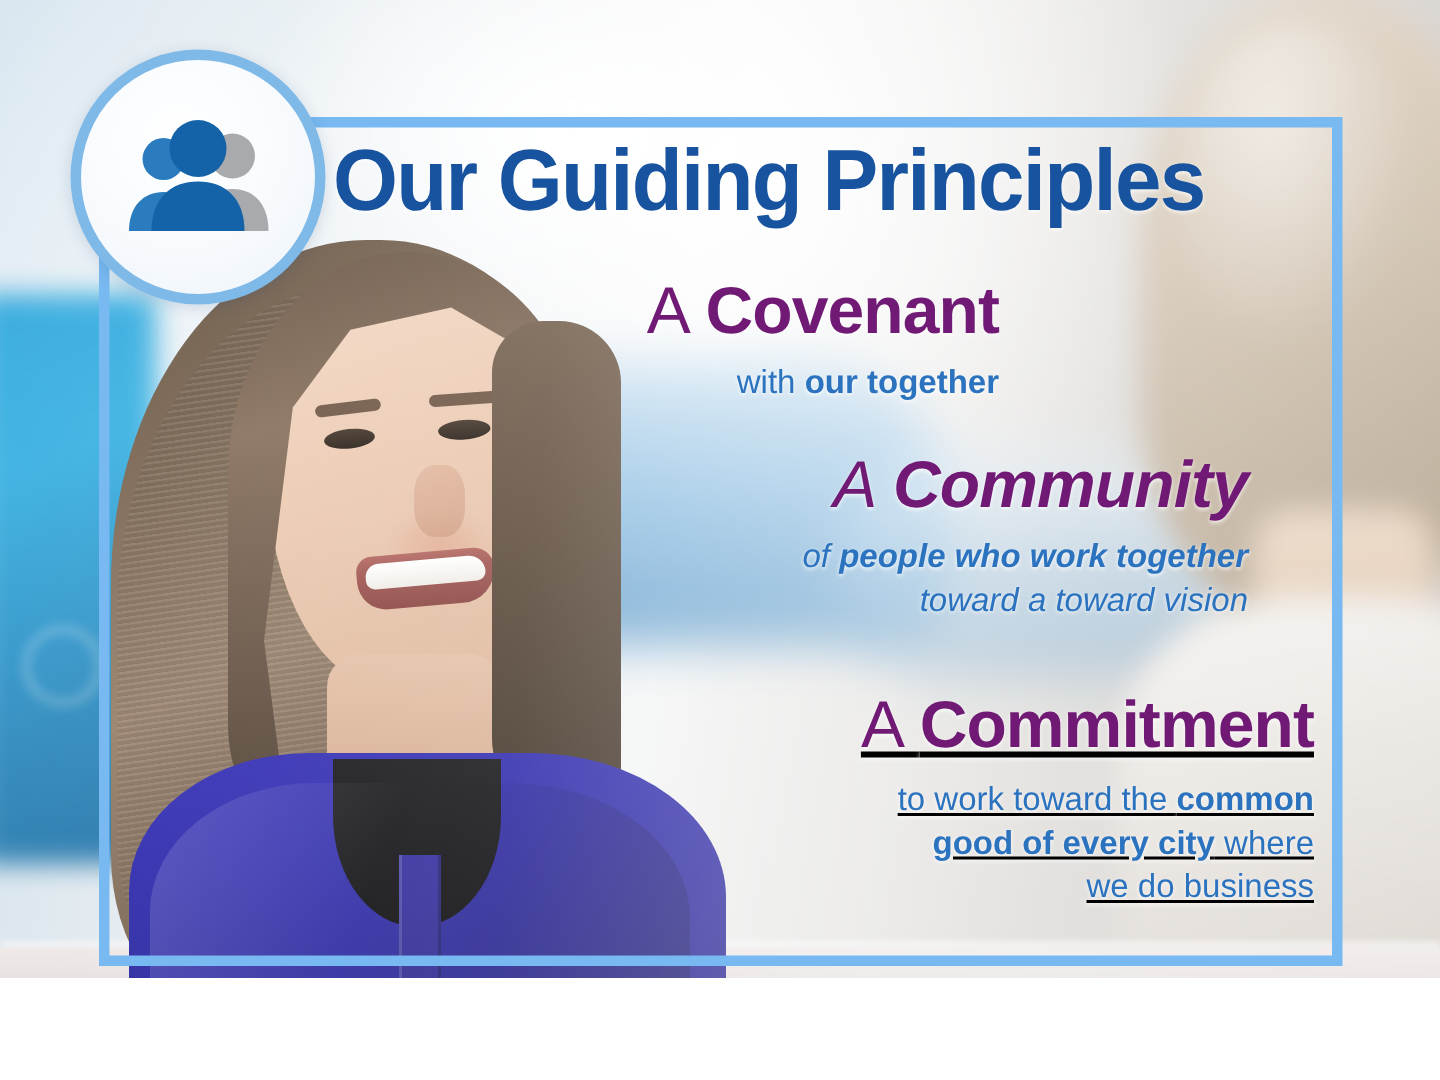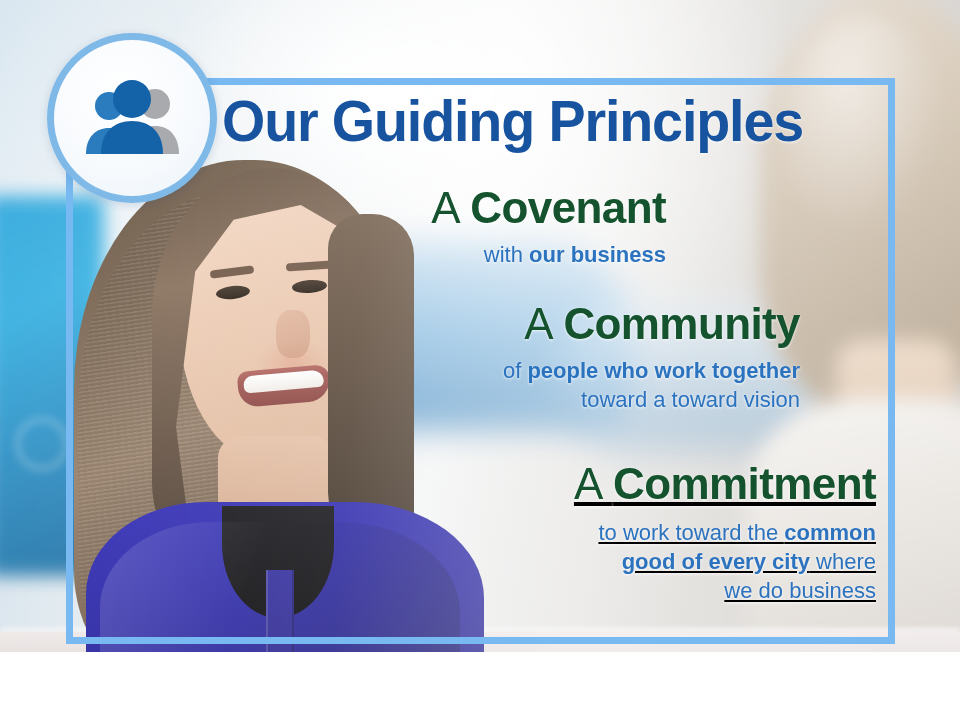--- a/index.html
+++ b/index.html
@@ -239,33 +239,33 @@
     letter-spacing:-1.2px;
     color:#17539e;
     white-space:nowrap;
     transform:scaleX(.96);transform-origin:left center;
     text-shadow:0 1px 3px rgba(255,255,255,.75);
   }
 
   .principle{position:absolute;text-align:right;}
   .p-main{
     font-size:44px;line-height:1.02;white-space:nowrap;
-    color:#14532d;text-shadow:0 1px 3px rgba(255,255,255,.8);
+    color:#701a75;text-shadow:0 1px 3px rgba(255,255,255,.8);
   }
   .p-main .art{font-weight:normal;}
   .p-main .key{font-weight:bold;letter-spacing:-.6px;}
   .p-sub{
     font-size:22px;line-height:1.32;
     color:#2b72bf;text-shadow:0 1px 3px rgba(255,255,255,.85);
   }
   .p-sub b{font-weight:bold;}
 
   .principle-1{left:250px;top:186px;width:416px;}
   .principle-1 .p-sub{margin-top:9px;}
-  .principle-2{left:284px;top:302px;width:516px;}
+  .principle-2{left:316px;top:302px;width:516px;font-style:italic;}
   .principle-2 .p-sub{margin-top:9px;}
   .principle-3{left:330px;top:462px;width:546px;text-decoration:underline;}
   .principle-3 .p-sub{margin-top:11px;}
 </style>
 </head>
 <body>
 
 <div class="stage">
 
   <div class="photo">
@@ -339,21 +339,21 @@
   </div>
 
   <div class="headline">Our Guiding Principles</div>
 
   <div class="principle principle-1">
     <div class="p-main">
       <span class="art">A </span><span class="key">Covenant</span>
     </div>
     <div class="p-sub">
       <span>
-        <span>with </span><b>our business</b>
+        <span>with </span><b>our together</b>
       </span>
     </div>
   </div>
 
   <div class="principle principle-2">
     <div class="p-main">
       <span class="art">A </span><span class="key">Community</span>
     </div>
     <div class="p-sub">
       <div>

